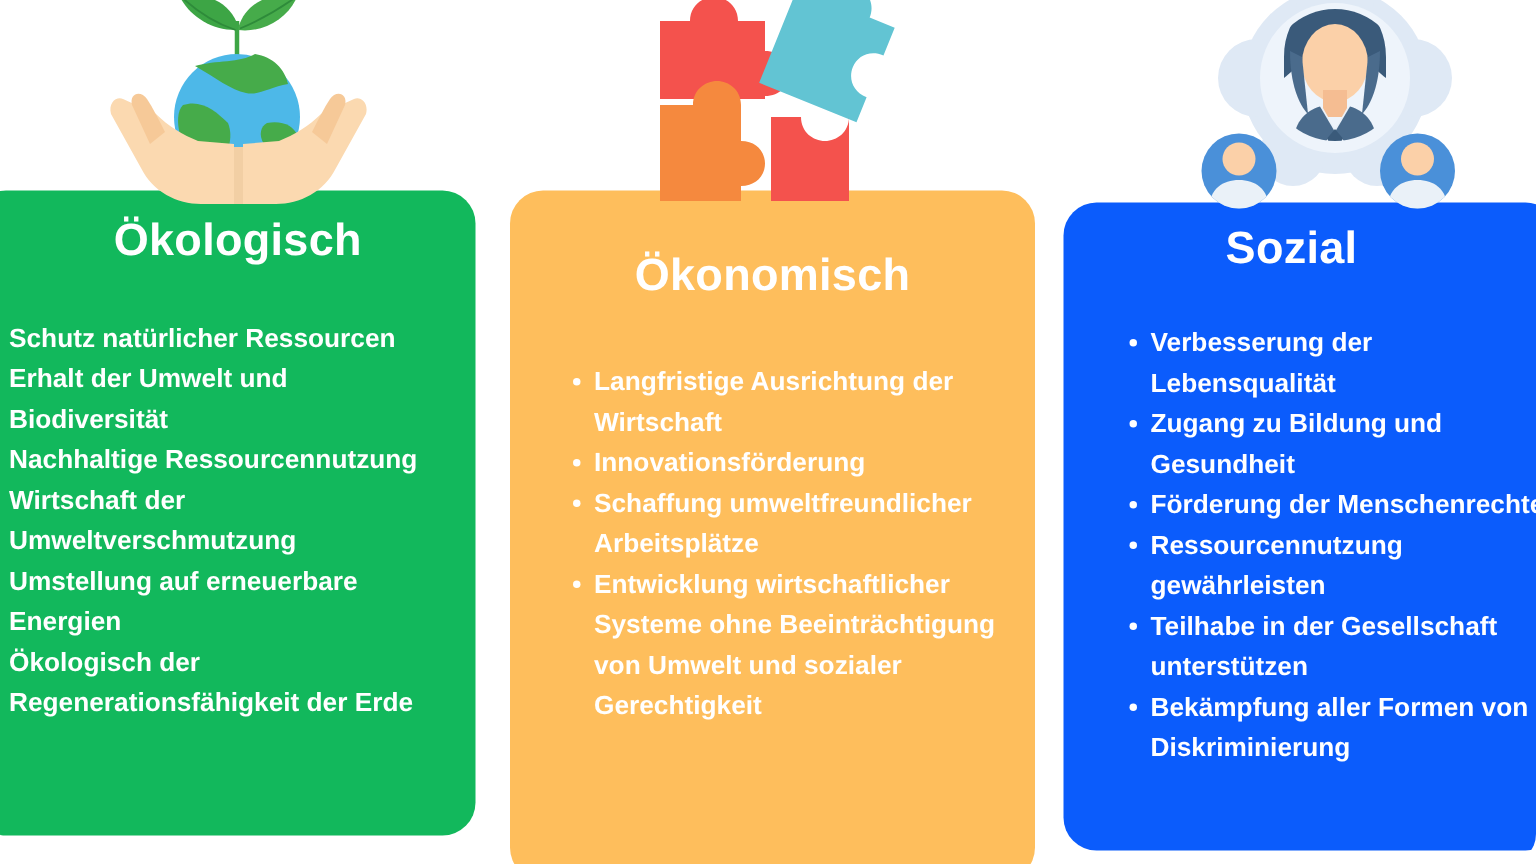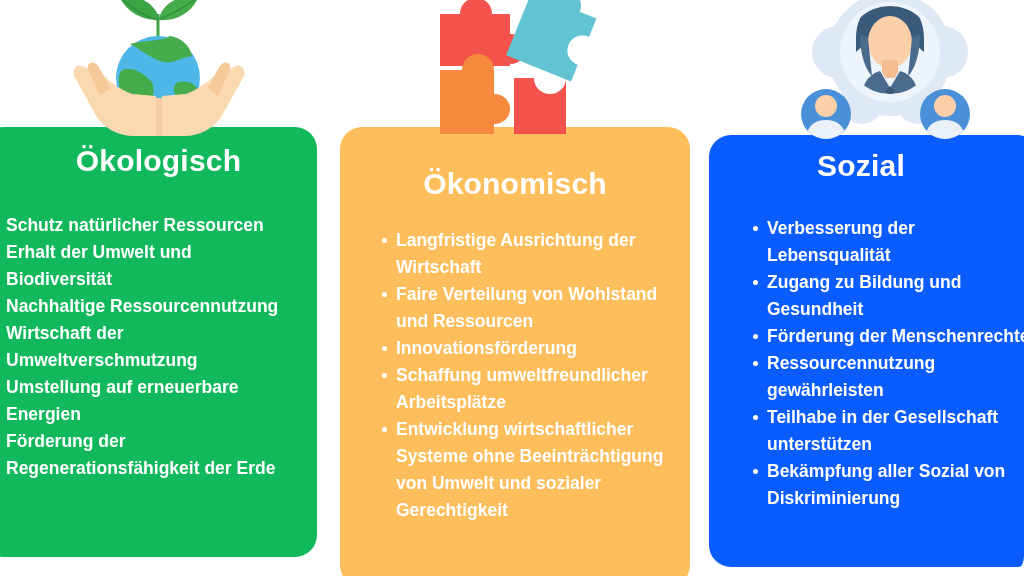--- a/index.html
+++ b/index.html
@@ -53,21 +53,21 @@
   #card-eco .card-list li { padding-left:14px; }
 
   
   #card-eco2 {
     left:340px; top:127px;
     width:350px; height:460px;
     background:#febe5c;
     border-radius:22px;
   }
   #card-eco2 .card-title { margin-top:40px; }
-  #card-eco2 .card-list { margin-top:26px; padding-left:40px; padding-right:22px; }
+  #card-eco2 .card-list { margin-top:40px; padding-left:40px; padding-right:22px; }
 
   
   #card-soc {
     left:709px; top:135px;
     width:330px; height:432px;
     background:#0b5cfc;
     border-radius:22px;
   }
   #card-soc .card-title { margin-top:14px; padding-right:26px; }
   #card-soc .card-list { margin-top:32px; padding-left:42px; }
@@ -84,44 +84,43 @@
 <div id="stage">
 
   <div class="card" id="card-eco">
     <div class="card-title">Ökologisch</div>
     <ul class="card-list">
       <li><span class="wrap">Schutz natürlicher Ressourcen</span></li>
       <li><span class="wrap">Erhalt der Umwelt und Biodiversität</span></li>
       <li><span class="wrap">Nachhaltige Ressourcennutzung</span></li>
       <li><span class="wrap">Wirtschaft der Umweltverschmutzung</span></li>
       <li><span class="wrap">Umstellung auf erneuerbare Energien</span></li>
-      <li><span class="wrap">Förderung der Regenerationsfähigkeit der Erde</span></li>
+      <li><span class="wrap">Ökologisch der Regenerationsfähigkeit der Erde</span></li>
     </ul>
   </div>
 
   <div class="card" id="card-eco2">
     <div class="card-title">Ökonomisch</div>
     <ul class="card-list">
       <li><span class="wrap">Langfristige Ausrichtung der Wirtschaft</span></li>
-      <li><span class="wrap">Faire Verteilung von Wohlstand und Ressourcen</span></li>
       <li><span class="wrap">Innovationsförderung</span></li>
       <li><span class="wrap">Schaffung umweltfreundlicher Arbeitsplätze</span></li>
       <li><span class="wrap">Entwicklung wirtschaftlicher Systeme ohne Beeinträchtigung von Umwelt und sozialer Gerechtigkeit</span></li>
     </ul>
   </div>
 
   <div class="card" id="card-soc">
     <div class="card-title">Sozial</div>
     <ul class="card-list">
       <li><span class="wrap">Verbesserung der Lebensqualität</span></li>
       <li><span class="wrap">Zugang zu Bildung und Gesundheit</span></li>
       <li><span class="wrap">Förderung der Menschenrechte</span></li>
       <li><span class="wrap">Ressourcennutzung gewährleisten</span></li>
       <li><span class="wrap">Teilhabe in der Gesellschaft unterstützen</span></li>
-      <li><span class="wrap">Bekämpfung aller Sozial von Diskriminierung</span></li>
+      <li><span class="wrap">Bekämpfung aller Formen von Diskriminierung</span></li>
     </ul>
   </div>
 
   <div class="ill" id="ill-globe">
     <svg viewBox="0 0 200 140" xmlns="http://www.w3.org/2000/svg">
 
       <path d="M98 42 L98 18" stroke="#3da545" stroke-width="3" fill="none"></path>
 
       <path d="M97 24 C80 24 66 14 60 2 C78 -2 94 6 99 22 Z" fill="#3da545"></path>
       <path d="M97 24 C85 20 72 12 62 3" stroke="#2e8b3a" stroke-width="1.2" fill="none"></path>

